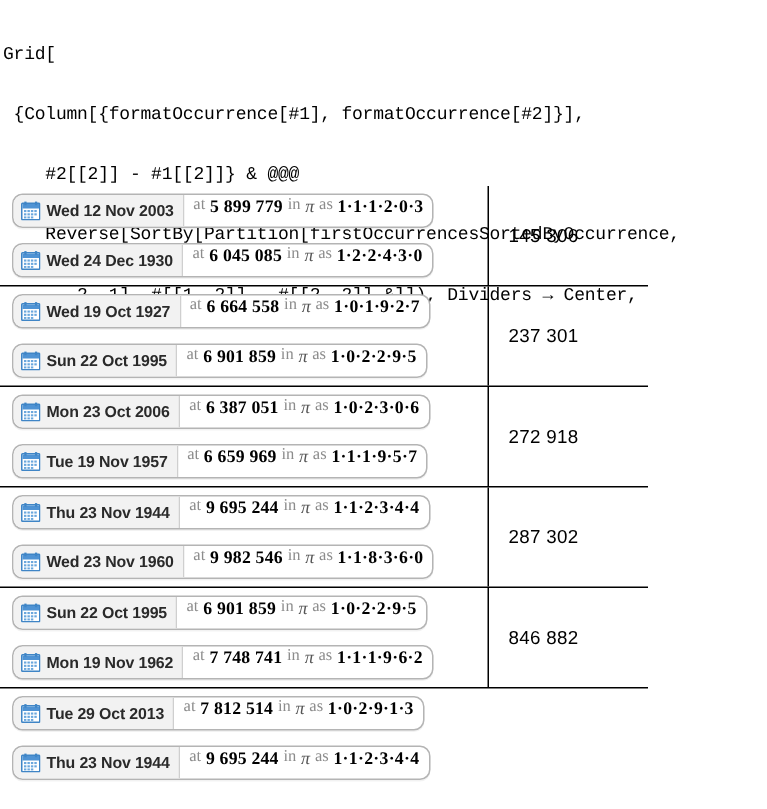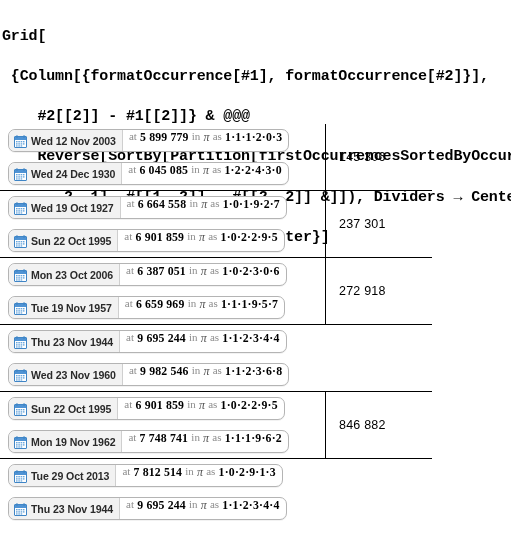--- a/index.html
+++ b/index.html
@@ -19,22 +19,22 @@
     position: relative;
     width: 511px;
     height: 539px;
     background: #ffffff;
   }
 
   
   .code-block {
     padding: 3px 0 0 2px;
     font-family: "Liberation Mono", "DejaVu Sans Mono", monospace;
-    font-weight: bold;
-    font-size: 15px;
+    font-weight: normal;
+    font-size: 12px;
     line-height: 13.4px;
     color: #000000;
     white-space: pre;
     letter-spacing: -0.15px;
   }
   .code-line { white-space: pre; }
 
   
   .grid-table {
     position: absolute;
@@ -504,25 +504,28 @@
         <span class="kw">at</span>
                   <span class="sp"></span>
                   <span class="num">9 982 546</span>
                   <span class="sp"></span>
                   <span class="kw">in</span>
                   <span class="sp"></span>
                   <span class="pi">π</span>
                   <span class="sp"></span>
                   <span class="kw">as</span>
                   <span class="sp"></span>
-                  <span class="digits">1·1·2·3·6·8</span>
+                  <span class="digits">1·1·8·3·6·0</span>
       </span>
     </span>
   </div>
 </div>
+      <div class="cell-right">
+        <span class="diff-value">287 302</span>
+      </div>
     </div>
   </div>
 
   <div class="grid-group">
     <div class="group-row">
       <div class="cell-left entries">
   <div class="entry-wrap">
     <span class="entry-pill">
       <span class="date-chip">
         <span class="cal-icon">

